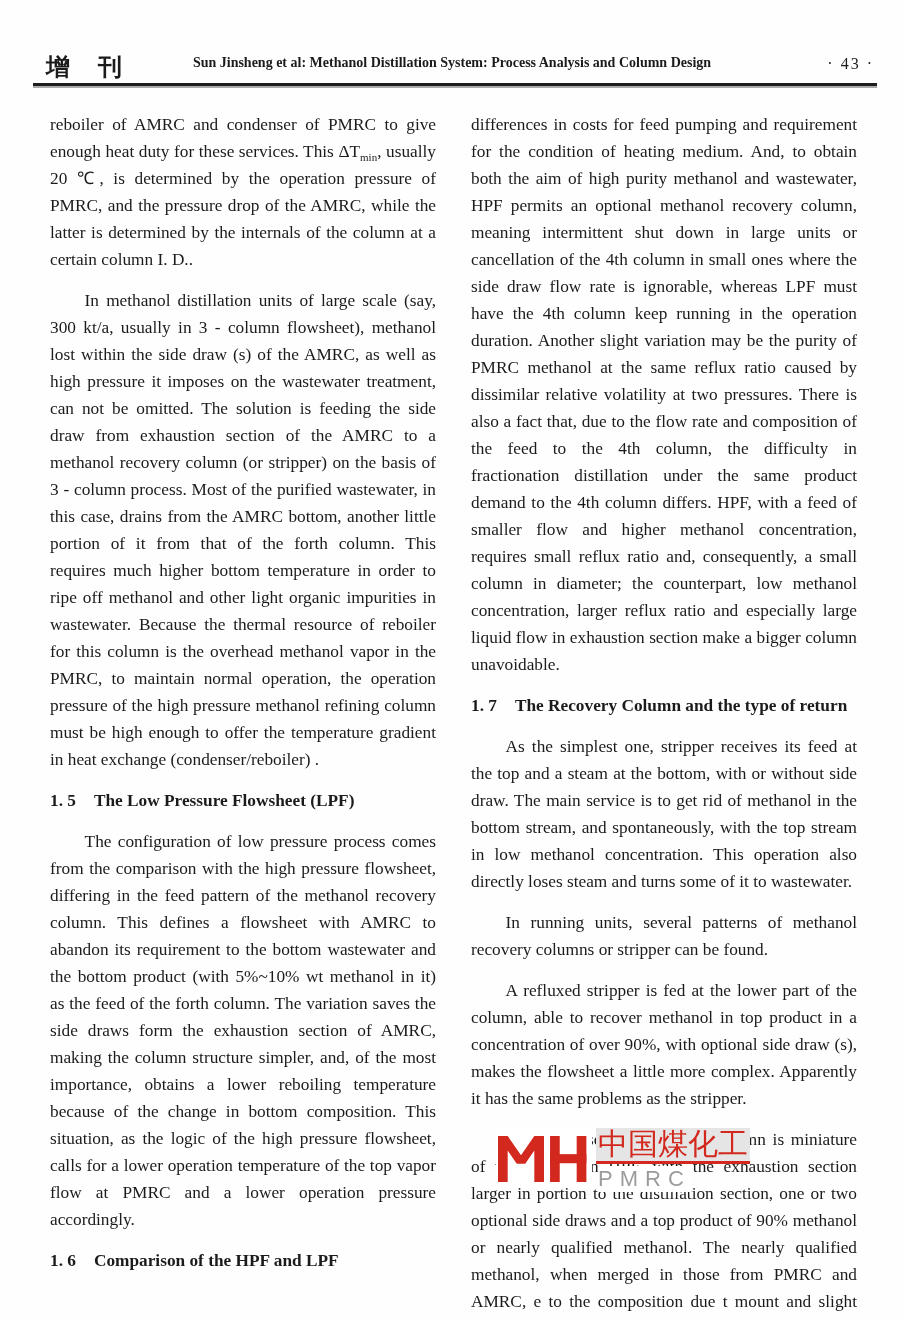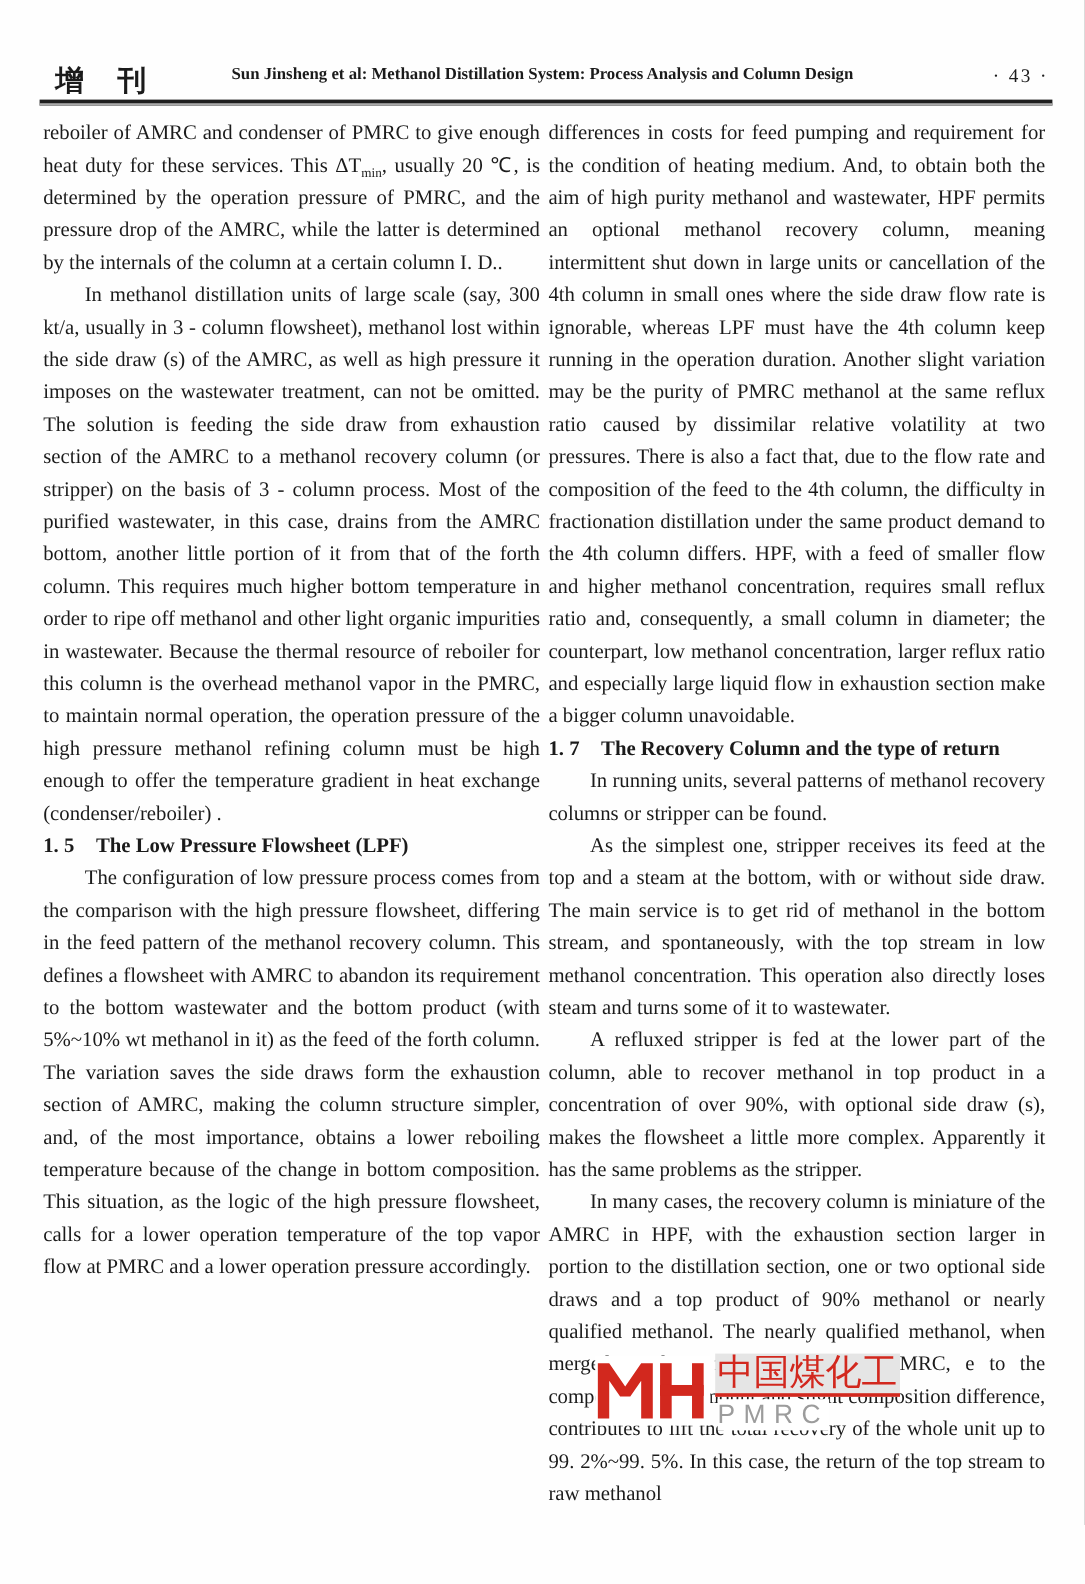--- a/index.html
+++ b/index.html
@@ -26,21 +26,21 @@
     position:absolute; left:33px; right:27px; top:83px; height:3px;
     background:#1e1e1e; border-bottom:2px solid #aaa;
   }
   
   .col {
     position:absolute; top:97px; width:414px;
     font-size:17.3px; line-height:27px; text-align:justify;
   }
   .col-left  { left:36px; }
   .col-right { left:457px; }
-  .col p { margin:0; text-indent:2em; }
+  .col p { margin:14px; text-indent:2em; }
   .col p.noindent { text-indent:0; }
   .col p.heading { text-indent:0; font-weight:bold; }
   .hnum { margin-right:18px; }
   sub.tsub { font-size:11px; line-height:0; }
   
   .wm-center { position:absolute; left:496px; top:1128px; width:250px; height:62px; }
   .wm-logo { position:absolute; left:0; top:2px; background:#fff; padding:0 2px; }
   .wm-cn {
     position:absolute; left:100px; top:0px;
     font-size:30px; line-height:32px; color:#d2281e; background:#e5e5e5;
@@ -67,27 +67,28 @@
   <div class="hdr-issue">增　刊</div>
   <div class="hdr-title">Sun Jinsheng et al: Methanol Distillation System: Process Analysis and Column Design</div>
   <div class="hdr-page">· 43 ·</div>
   <div class="hdr-rule"></div>
 
   <div class="col col-left">
     <p class="noindent"><span>reboiler of AMRC and condenser of PMRC to give enough heat duty for these services.  This ΔT</span><sub class="tsub">min</sub><span>, usually 20 ℃, is determined by the operation pressure of PMRC, and the pressure drop of the AMRC, while the latter is determined by the internals of the column at a certain column I. D..</span></p>
     <p>In methanol distillation units of large scale (say, 300 kt/a, usually in 3 - column flowsheet), methanol lost within the side draw (s) of the AMRC, as well as high pressure it imposes on the wastewater treatment, can not be omitted.  The solution is feeding the side draw from exhaustion section of the AMRC to a methanol recovery column (or stripper) on the basis of 3 - column process.  Most of the purified wastewater, in this case, drains from the AMRC bottom, another little portion of it from that of the forth column. This requires much higher bottom temperature in order to ripe off methanol and other light organic impurities in wastewater.  Because the thermal resource of reboiler for this column is the overhead methanol vapor in the PMRC, to maintain normal operation, the operation pressure of the high pressure methanol refining column must be high enough to offer the temperature gradient in heat exchange (condenser/reboiler) .</p>
     <p class="heading"><span class="hnum">1. 5</span><span>The Low Pressure Flowsheet (LPF)</span></p>
     <p>The configuration of low pressure process comes from the comparison with the high pressure flowsheet, differing in the feed pattern of the methanol recovery column.  This defines a flowsheet with AMRC to abandon its requirement to the bottom wastewater and the bottom product (with 5%~10% wt methanol in it) as the feed of the forth column.  The variation saves the side draws form the exhaustion section of AMRC, making the column structure simpler, and, of the most importance, obtains a lower reboiling temperature because of the change in bottom composition.  This situation, as the logic of the high pressure flowsheet, calls for a lower operation temperature of the top vapor flow at PMRC and a lower operation pressure accordingly.</p>
+    <p class="heading"><span class="hnum">1. 6</span><span>Comparison of the HPF and LPF</span></p>
   </div>
 
   <div class="col col-right">
     <p class="noindent">differences in costs for feed pumping and requirement for the condition of heating medium.  And, to obtain both the aim of high purity methanol and wastewater, HPF permits an optional methanol recovery column, meaning intermittent shut down in large units or cancellation of the 4th column in small ones where the side draw flow rate is ignorable, whereas LPF must have the 4th column keep running in the operation duration.  Another slight variation may be the purity of PMRC methanol at the same reflux ratio caused by dissimilar relative volatility at two pressures.  There is also a fact that, due to the flow rate and composition of the feed to the 4th column, the difficulty in fractionation distillation under the same product demand to the 4th column differs.  HPF, with a feed of smaller flow and higher methanol concentration, requires small reflux ratio and, consequently, a small column in diameter; the counterpart, low methanol concentration, larger reflux ratio and especially large liquid flow in exhaustion section make a bigger column unavoidable.</p>
     <p class="heading"><span class="hnum">1. 7</span><span>The Recovery Column and the type of return</span></p>
+    <p>As the simplest one, stripper receives its feed at the top and a steam at the bottom, with or without side draw.  The main service is to get rid of methanol in the bottom stream, and spontaneously, with the top stream in low methanol concentration.  This operation also directly loses steam and turns some of it to wastewater.</p>
     <p>In running units, several patterns of methanol recovery columns or stripper can be found.</p>
-    <p>As the simplest one, stripper receives its feed at the top and a steam at the bottom, with or without side draw.  The main service is to get rid of methanol in the bottom stream, and spontaneously, with the top stream in low methanol concentration.  This operation also directly loses steam and turns some of it to wastewater.</p>
     <p>A refluxed stripper is fed at the lower part of the column, able to recover methanol in top product in a concentration of over 90%, with optional side draw (s), makes the flowsheet a little more complex. Apparently it has the same problems as the stripper.</p>
     <p>In many cases, the recovery column is miniature of the AMRC in HPF, with the exhaustion section larger in portion to the distillation section, one or two optional side draws and a top product of 90% methanol or nearly qualified methanol.  The nearly qualified methanol, when merged in those from PMRC and AMRC, e to the composition due t mount and slight composition difference, contributes to lift the total recovery of the whole unit up to 99. 2%~99. 5%.  In this case, the return of the top stream to raw methanol</p>
   </div>
 
   <div class="wm-center">
     <svg class="wm-logo" width="92" height="58" viewBox="0 0 152 76" xmlns="http://www.w3.org/2000/svg">
       <polygon fill="#d2281e" points="0,76 0,0 16,0 38,32 60,0 76,0 76,76 60,76 60,24 45,46 31,46 16,24 16,76"></polygon>
       <rect fill="#d2281e" x="86" y="0" width="16" height="76"></rect>
       <rect fill="#d2281e" x="130" y="0" width="16" height="76"></rect>
       <rect fill="#d2281e" x="86" y="30" width="60" height="15"></rect>

